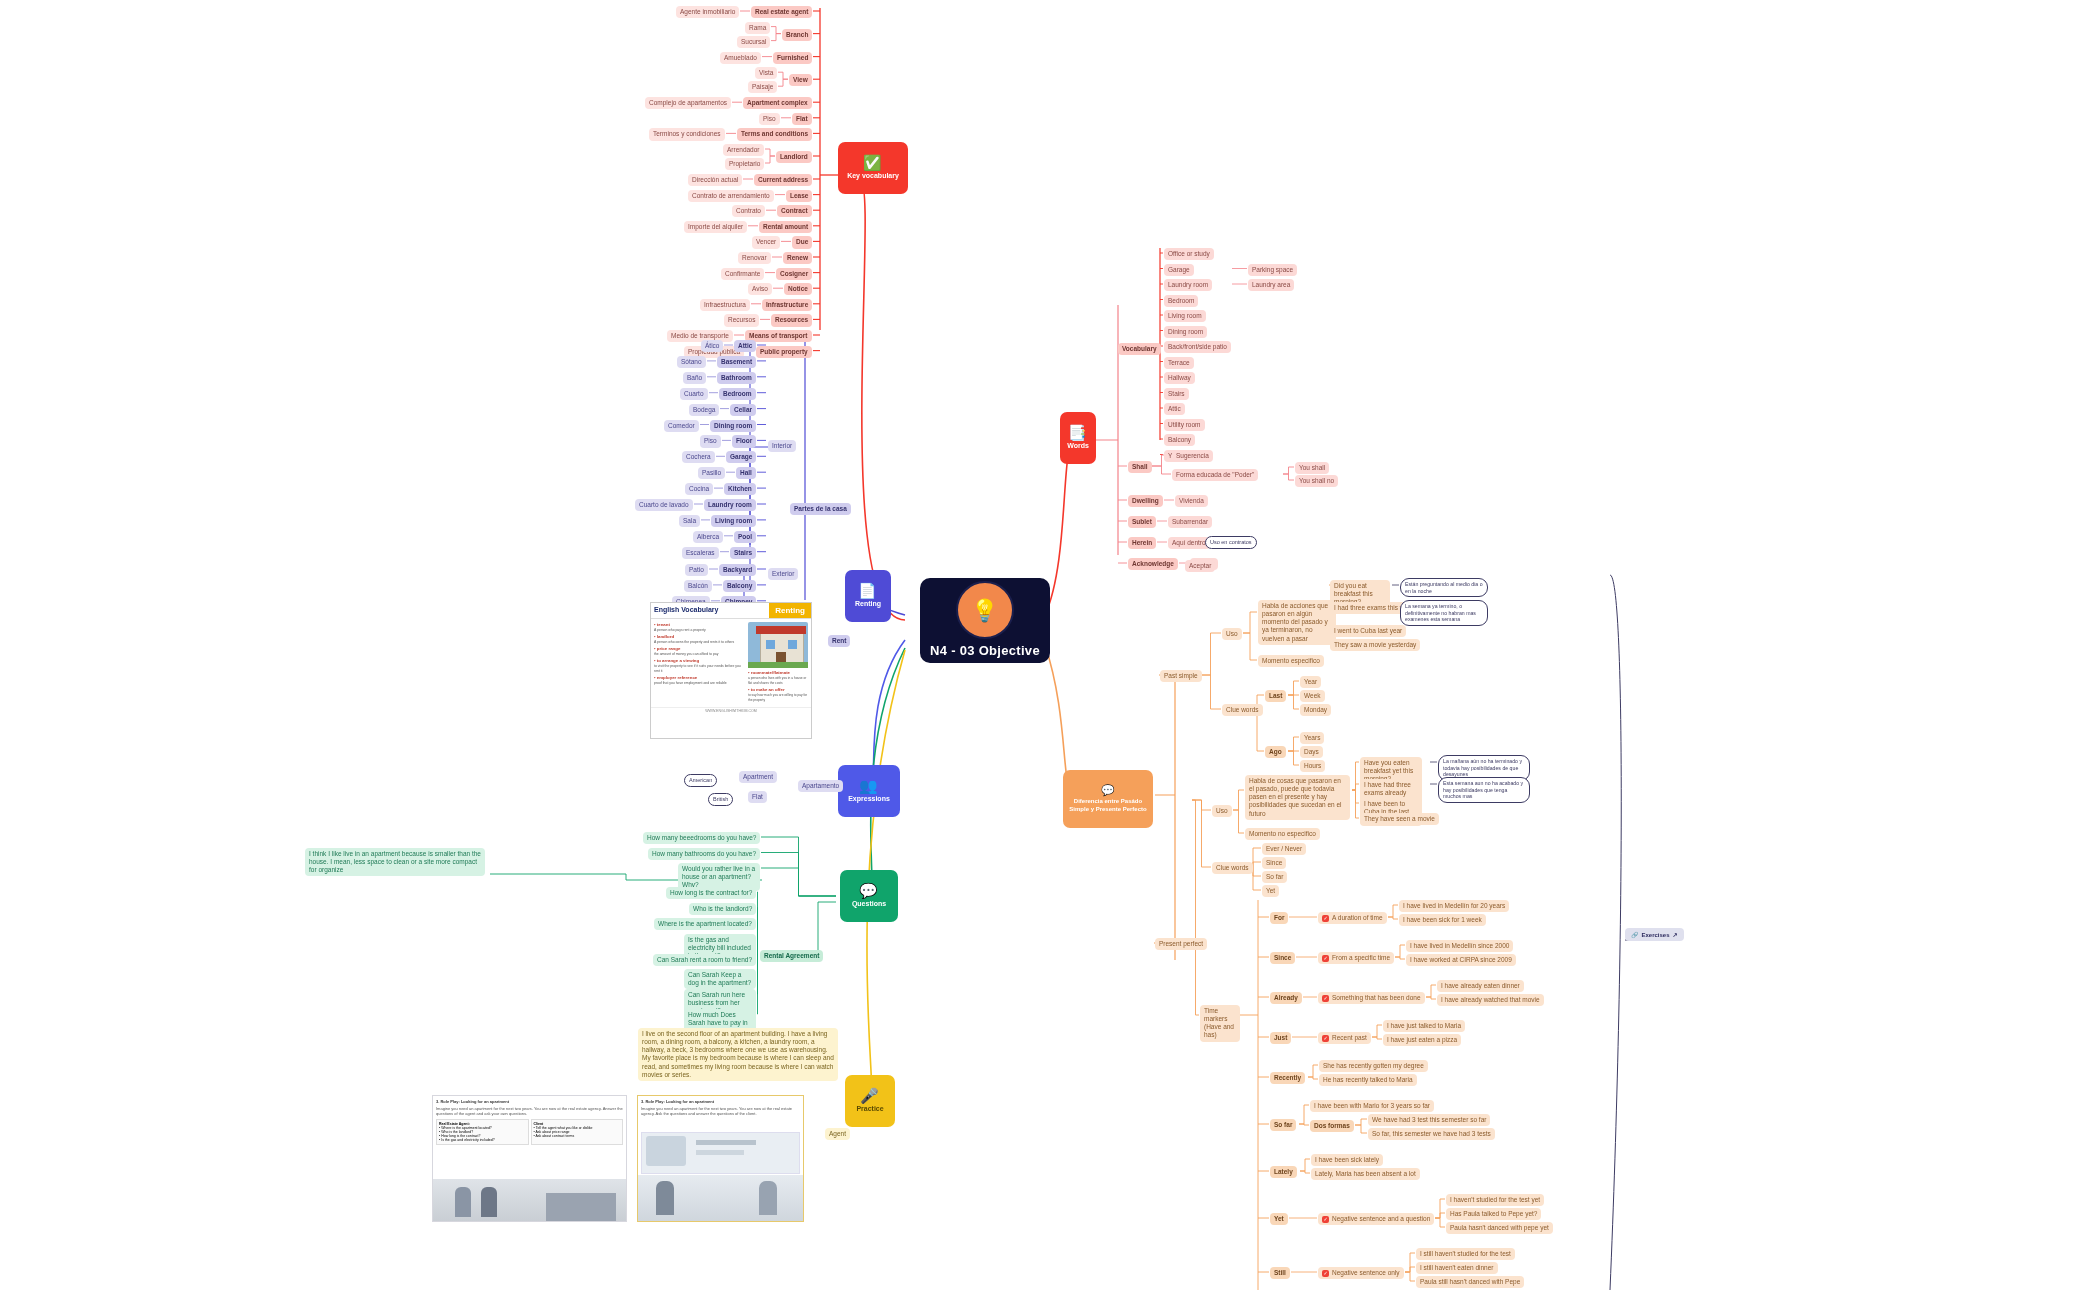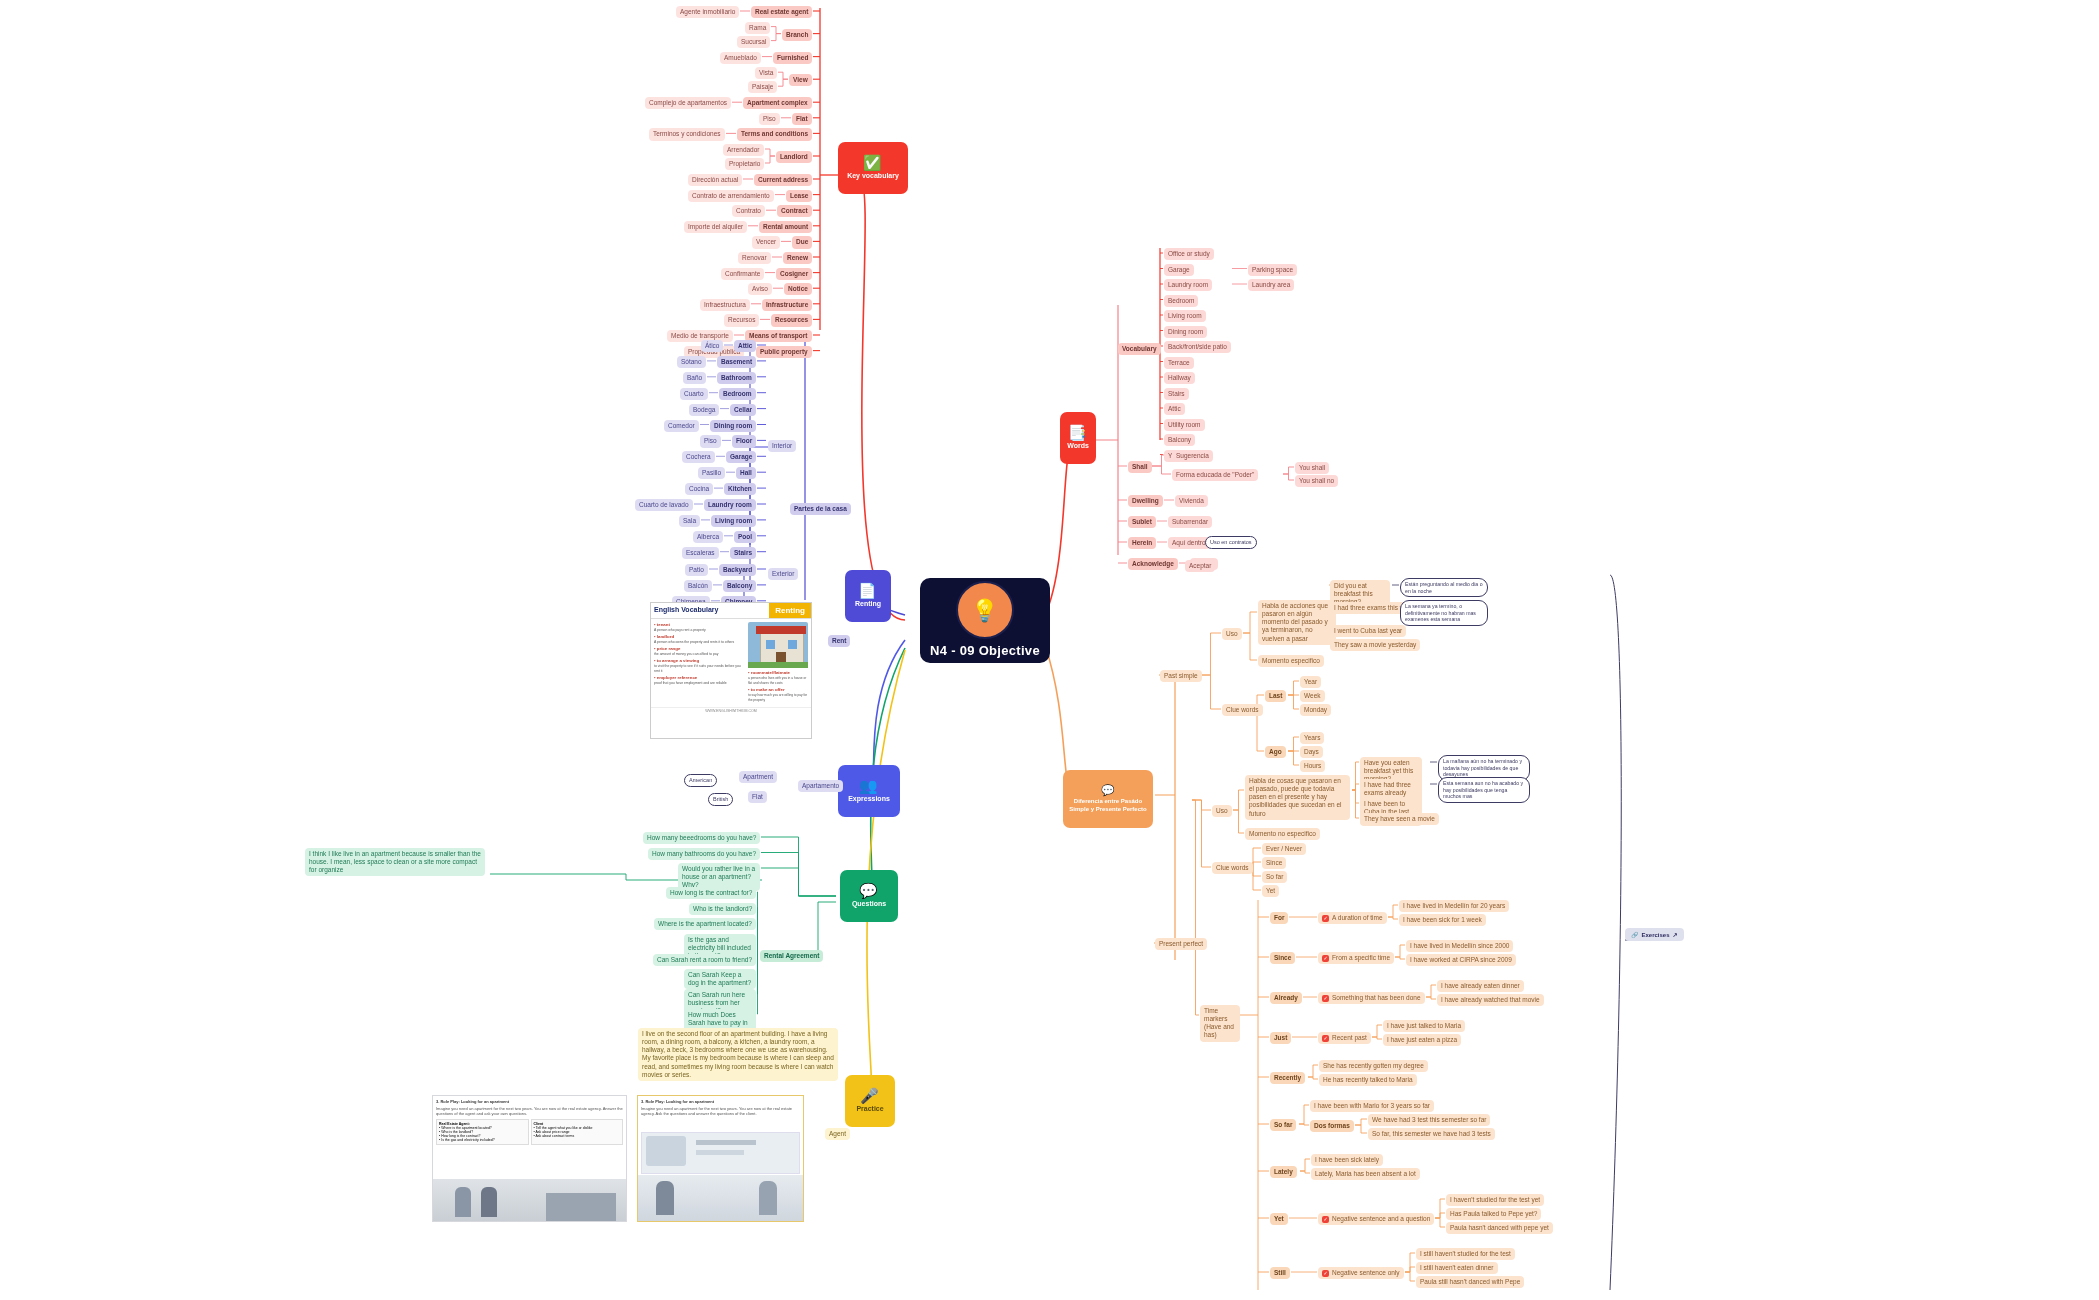--- a/index.html
+++ b/index.html
@@ -273,21 +273,21 @@
       <path d="M1535,1321 H1541 V1314 H1547" stroke="#f5a05a" stroke-width="0.9" fill="none"></path>
       <path d="M1535,1321 H1541 V1328 H1547" stroke="#f5a05a" stroke-width="0.9" fill="none"></path>
       <path d="M1258,1366 L1269,1366" stroke="#f5a05a" stroke-width="0.9" fill="none"></path>
       <path d="M1299,1366 H1304 V1347 H1309" stroke="#f5a05a" stroke-width="0.9" fill="none"></path>
       <path d="M1299,1366 H1304 V1361 H1309" stroke="#f5a05a" stroke-width="0.9" fill="none"></path>
       <path d="M1299,1366 H1304 V1375 H1309" stroke="#f5a05a" stroke-width="0.9" fill="none"></path>
     </svg>
 
   <div class="node center" style="left:920px;top:578px;width:130px;height:85px;">
     <div class="cimg">💡</div>
-    <div class="clabel">N4 - 09 Objective</div>
+    <div class="clabel">N4 - 03 Objective</div>
   </div>
 
   <div class="node hub" style="left:838px;top:142px;width:70px;height:52px;background:#f4372b;">
     <div class="hubicon">✅</div>
     <div class="hublabel">Key vocabulary</div>
   </div>
 
   <div class="node hub" style="left:845px;top:570px;width:46px;height:52px;background:#4f4bd6;">
     <div class="hubicon">📄</div>
     <div class="hublabel">Renting</div>

